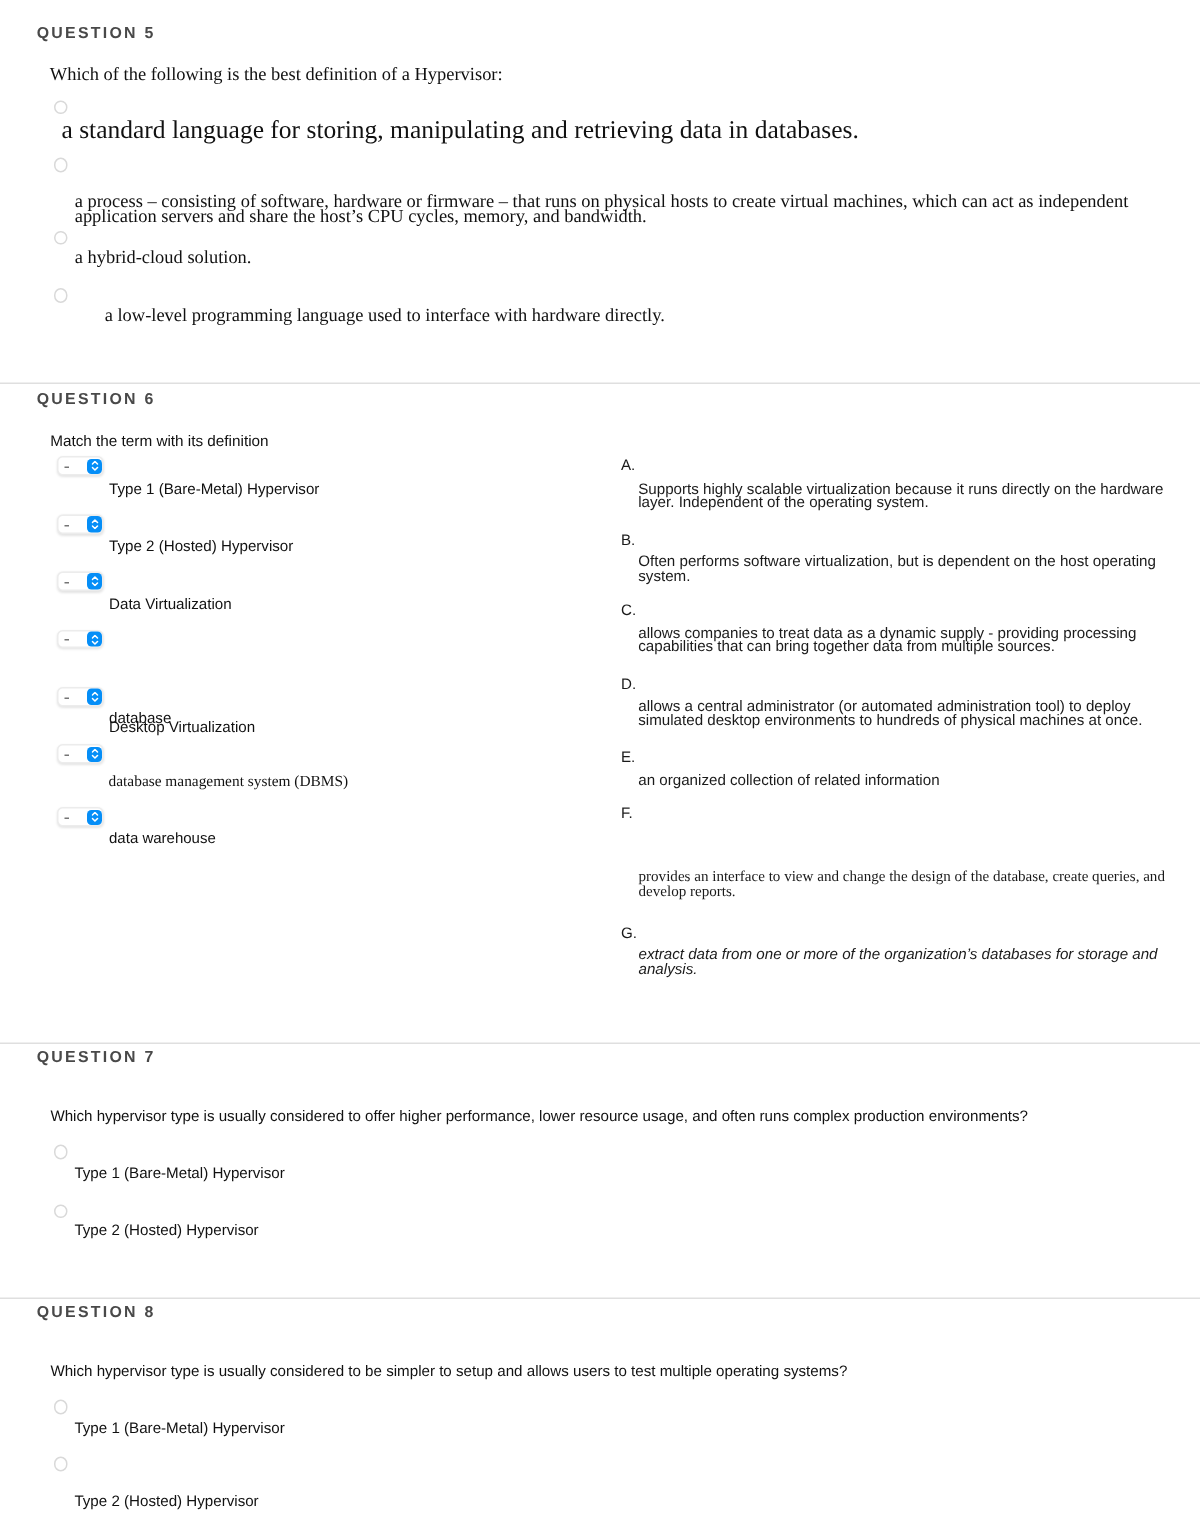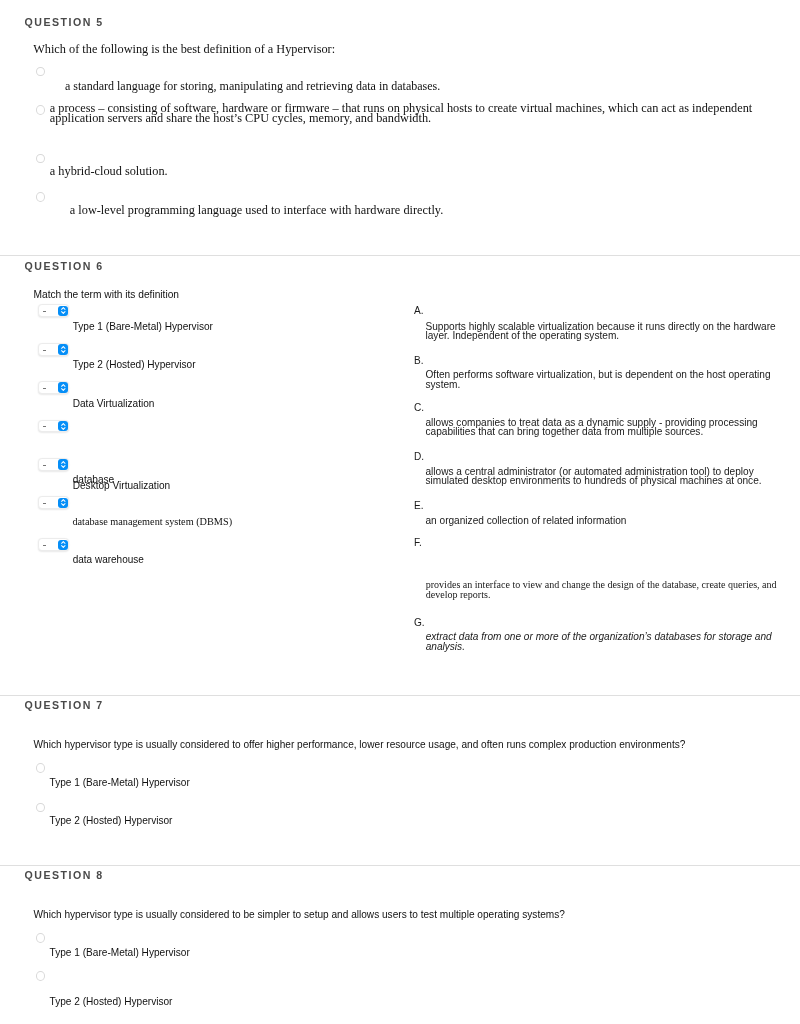--- a/index.html
+++ b/index.html
@@ -30,24 +30,24 @@
 </style>
 </head>
 <body>
 
 <div class="page">
 
   <div class="qhead" style="left:24.5px; top:4px;margin-top:12px;">QUESTION 5</div>
   <div class="qtext serif" style="left:33.2px; top:42.5px; font-size:12.3px; line-height:12.5px;">Which of the following is the best definition of a Hypervisor:</div>
 
   <div class="radio" style="left:36px; top:66.9px;"></div>
-  <div class="opt serif" style="left:65px; top:81.5px; font-size:12px; line-height:9.6px; width:710px;">a standard language for storing, manipulating and retrieving data in databases.</div>
+  <div class="opt serif" style="left:41px; top:81.5px; font-size:17px; line-height:9.6px; width:710px;">a standard language for storing, manipulating and retrieving data in databases.</div>
 
   <div class="radio" style="left:36px; top:105.4px;"></div>
-  <div class="opt serif" style="left:49.8px; top:104px; font-size:12.3px; line-height:9.6px; width:705px;">a process – consisting of software, hardware or firmware – that runs on physical hosts to create virtual machines, which can act as independent application servers and share the host’s CPU cycles, memory, and bandwidth.</div>
+  <div class="opt serif" style="left:49.8px; top:130px; font-size:12.3px; line-height:9.6px; width:705px;">a process – consisting of software, hardware or firmware – that runs on physical hosts to create virtual machines, which can act as independent application servers and share the host’s CPU cycles, memory, and bandwidth.</div>
 
   <div class="radio" style="left:36px; top:153.5px;"></div>
   <div class="opt serif" style="left:49.8px; top:167.4px; font-size:12.3px; line-height:9.6px; width:710px;">a hybrid-cloud solution.</div>
 
   <div class="radio" style="left:36px; top:192.2px;"></div>
   <div class="opt serif" style="left:49.8px; top:205.6px; font-size:12.3px; line-height:9.6px; width:710px;padding-left:20px;">a low-level programming language used to interface with hardware directly.</div>
 
   <div class="sep" style="top:255px;"></div>
   <div class="qhead" style="left:24.5px; top:260.2px;">QUESTION 6</div>
   <div class="qtext sans" style="left:33.5px; top:290.2px; font-size:10.2px; line-height:10px;">Match the term with its definition</div>

